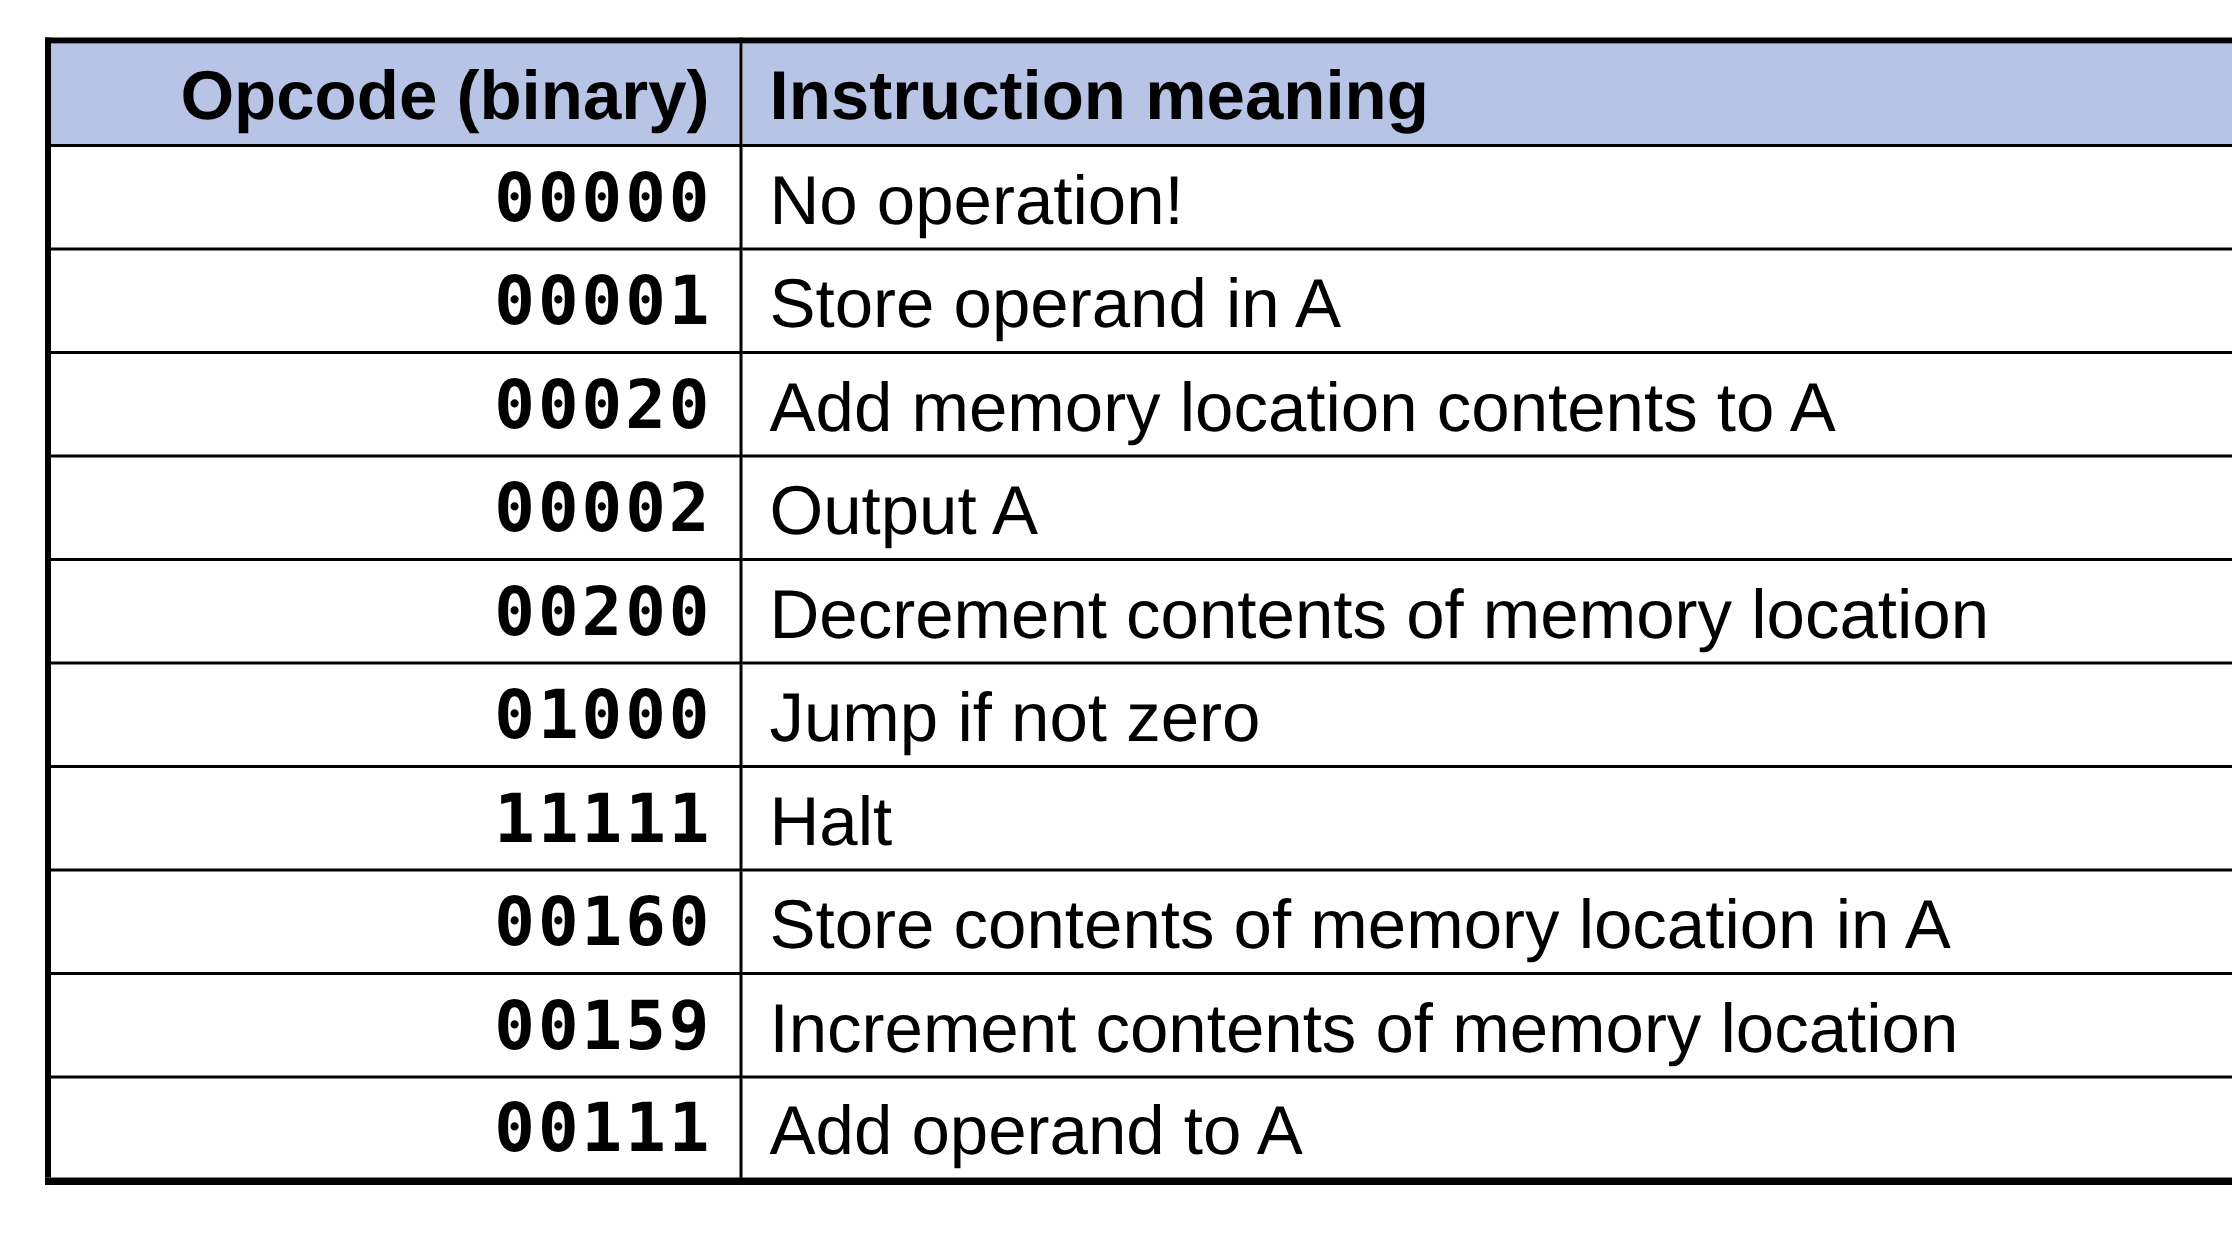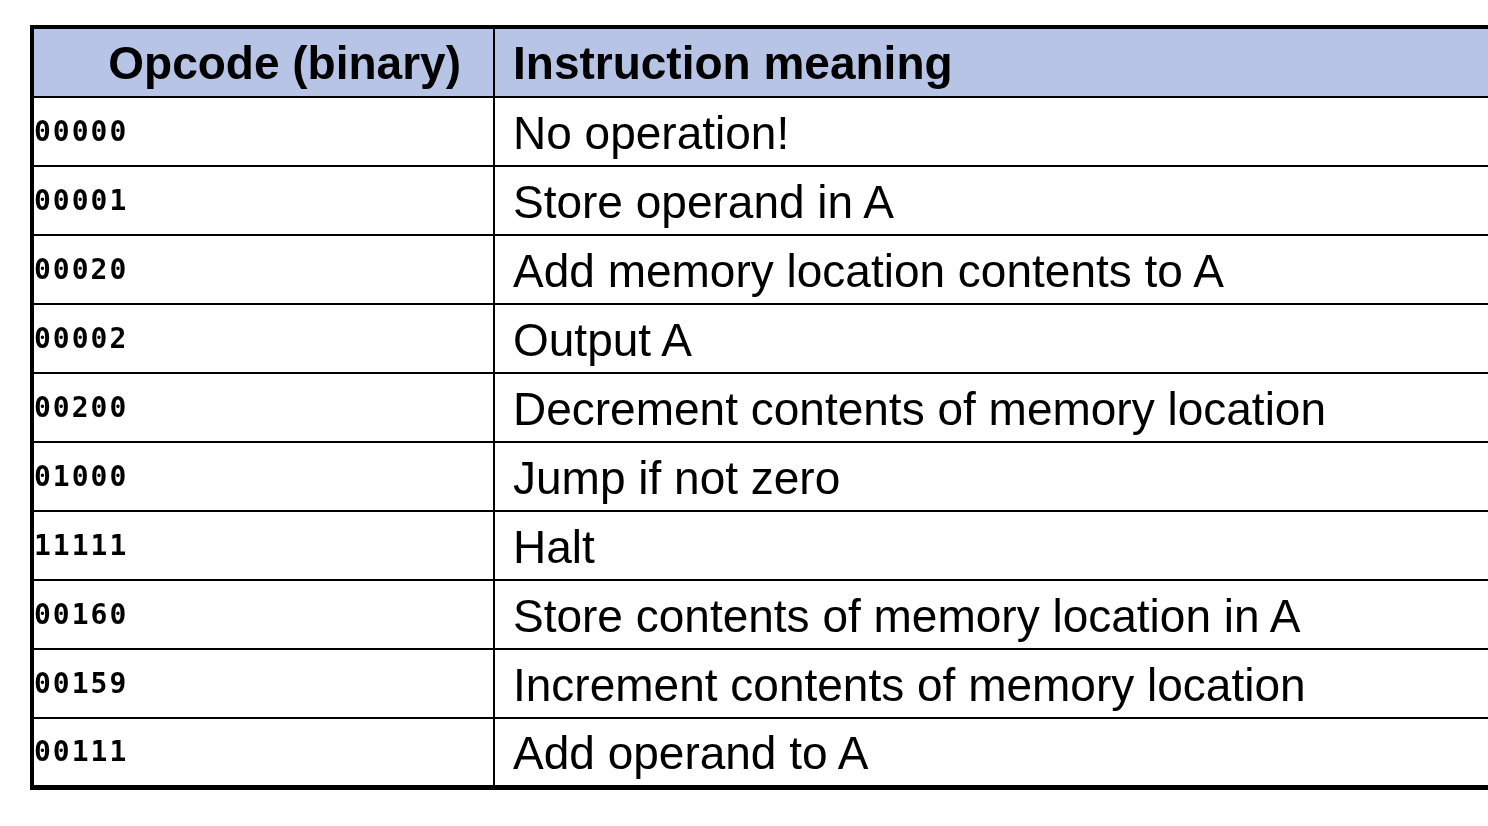--- a/index.html
+++ b/index.html
@@ -39,33 +39,33 @@
   }
   thead th {
     height: 70px;
     background: #b7c4e6;
     font-family: "Liberation Sans", sans-serif;
     font-weight: bold;
     font-size: 46px;
   }
   th.h-opcode {
     text-align: right;
-    padding: 0 32px 0 0;
+    padding: 0 20px 0 0;
   }
   th.h-meaning {
     text-align: left;
     padding: 0 0 0 18px;
   }
   tbody td { height: 69px; }
   td.cell-opcode {
     font-family: "DejaVu Sans Mono", monospace;
     font-weight: bold;
-    font-size: 28px;
+    font-size: 45px;
     letter-spacing: 2px;
-    text-align: left;
+    text-align: right;
     padding: 0 18px 0 0;
     margin-top: 46px;
   }
   td.cell-meaning {
     font-family: "Liberation Sans", sans-serif;
     font-size: 46px;
     text-align: left;
     padding: 2px 0 0 18px;
   }
 </style>

